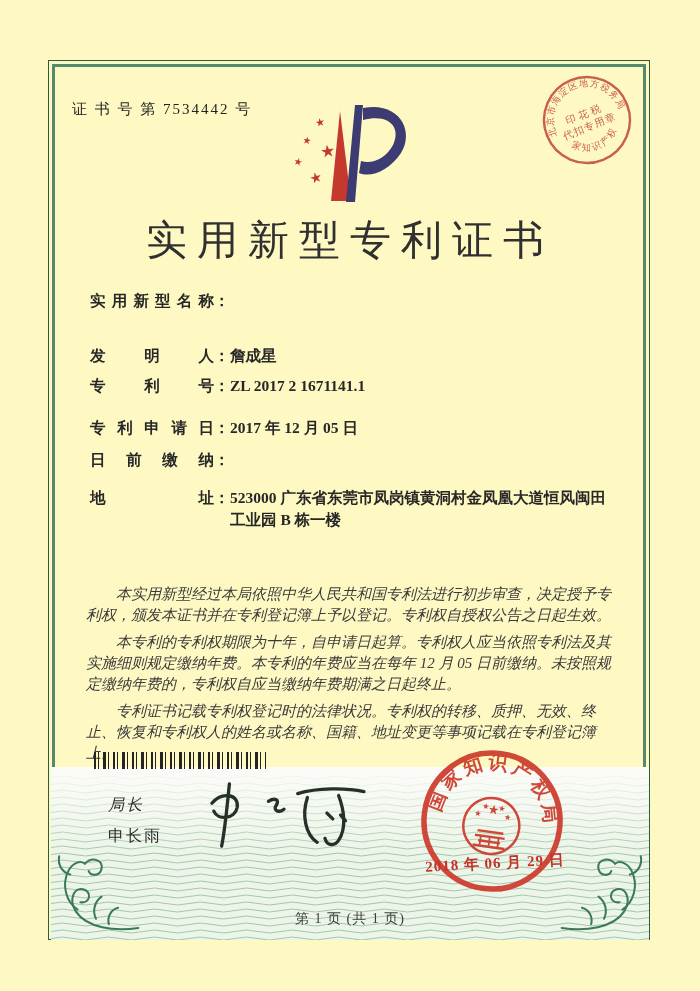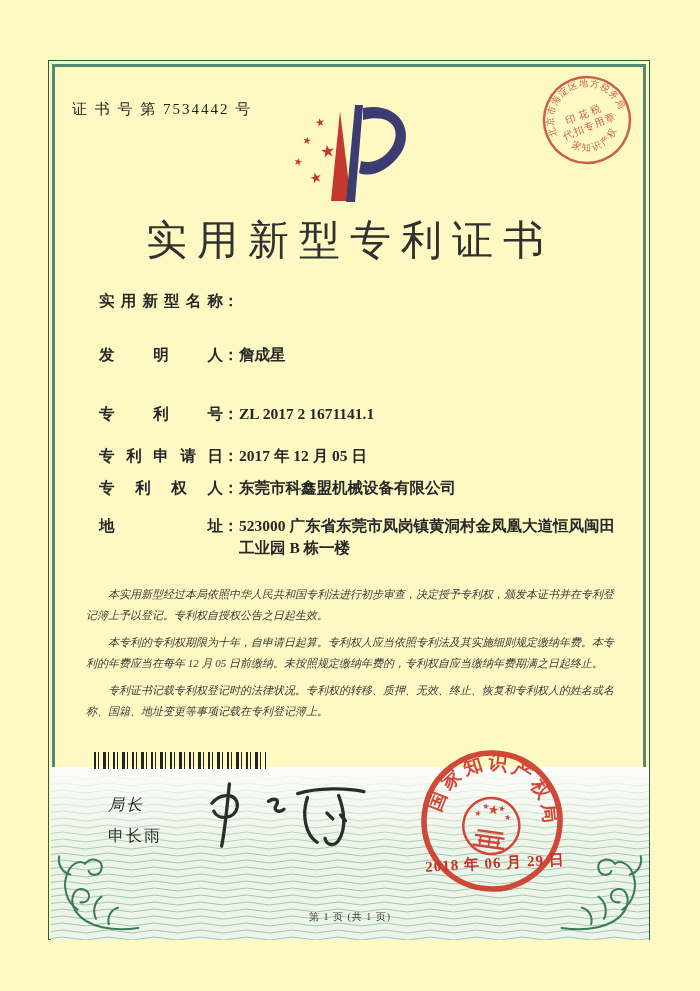--- a/index.html
+++ b/index.html
@@ -11,34 +11,34 @@
   .frame-inner{position:absolute;left:3px;top:3px;right:3px;bottom:3px;
                border:3px solid #558b6b;box-sizing:border-box;}
   
   .cert-no{position:absolute;left:72px;top:100px;font-size:15px;letter-spacing:2px;color:#222;}
   .logo{position:absolute;left:283px;top:101px;width:135px;height:106px;}
   .tax-stamp{position:absolute;left:541px;top:74px;width:92px;height:92px;
              transform:rotate(-22deg);opacity:.85;}
   .title{position:absolute;left:54px;top:201px;width:592px;text-align:center;
          font-size:41px;letter-spacing:10px;color:#303030;font-weight:400;margin-top:12px;}
   
-  .fields{position:absolute;left:99px;top:290px;width:524px;font-size:15.5px;
+  .fields{position:absolute;left:90px;top:290px;width:524px;font-size:15.5px;
           font-weight:bold;color:#272727;}
   .frow{display:flex;line-height:22px;}
   .frow .flabel{flex:0 0 140px;white-space:nowrap;}
   .frow .ltext{display:inline-block;width:124px;text-align:justify;text-align-last:justify;}
   .frow .fvalue{flex:1;}
-  .frow.r1{margin-bottom:33px;} .frow.r2{margin-bottom:36px;font-family:Liberation Mono, monospace;} .frow.r3{margin-bottom:20px;}
+  .frow.r1{margin-bottom:33px;} .frow.r2{margin-bottom:8px;} .frow.r3{margin-bottom:20px;}
   .frow.r4{margin-bottom:10px;} .frow.r5{margin-bottom:16px;} .frow.r6{margin-bottom:3px;}
   .grant{display:flex;line-height:22px;margin-top:3px;}
   .grant .gpair{white-space:nowrap;}
   .grant .ltext2{display:inline-block;width:108px;text-align:justify;text-align-last:justify;}
   .grant .right{margin-left:auto;margin-right:6px;}
   
-  .paras{position:absolute;left:86px;top:584px;width:528px;font-size:11px;
+  .paras{position:absolute;left:86px;top:584px;width:528px;font-size:15px;
          line-height:21px;color:#3a3a3a;font-style:italic;}
   .paras p{margin:0 0 6px 0;text-indent:2em;}
   
   .barcode{position:absolute;left:94px;top:752px;width:172px;height:17px;
     background:
       repeating-linear-gradient(90deg,#242424 0 2px,transparent 2px 4px,#242424 4px 5px,
         transparent 5px 9px,#242424 9px 12px,transparent 12px 14px,#242424 14px 15px,
         transparent 15px 19px);}
   
   .band{position:absolute;left:51px;top:767px;width:598px;height:173px;}
@@ -49,21 +49,21 @@
   .sig-title{position:absolute;left:108px;top:795px;font-size:16px;color:#2c2c2c;letter-spacing:2px;font-style:italic;}
   .sig-name{position:absolute;left:108px;top:826px;font-size:16px;color:#2c2c2c;letter-spacing:2px;}
   .sig-svg{position:absolute;left:190px;top:776px;width:190px;height:78px;}
   
   .seal{position:absolute;left:419px;top:748px;width:146px;height:146px;opacity:.92;}
   .seal-date{position:absolute;left:410px;top:854px;width:170px;text-align:center;
              font-size:15px;color:#c23427;font-weight:bold;letter-spacing:1px;
              transform:rotate(-3deg);}
   
   .footer{position:absolute;left:54px;top:910px;width:592px;text-align:center;
-          font-size:10px;color:#3d3d3d;letter-spacing:1px;}
+          font-size:14px;color:#3d3d3d;letter-spacing:1px;}
   svg text{font-family:"DejaVu Sans",sans-serif;}
 </style>
 </head>
 <body>
 
 <div class="page">
 
   <div class="frame-outer">
     <div class="frame-inner"></div>
   </div>
@@ -126,22 +126,21 @@
     </div>
     <div class="frow r3">
       <span class="flabel"><span class="ltext">专利号</span><span>：</span></span>
       <span class="fvalue">ZL 2017 2 1671141.1</span>
     </div>
     <div class="frow r4">
       <span class="flabel"><span class="ltext">专利申请日</span><span>：</span></span>
       <span class="fvalue">2017 年 12 月 05 日</span>
     </div>
     <div class="frow r5">
-      <span class="flabel"><span class="ltext">专利权人</span><span>：</span></span>
-      <span class="fvalue">东莞市科鑫盟机械设备有限公司</span>
+      <span class="flabel"><span class="ltext">日前缴纳</span><span>：</span></span>
     </div>
     <div class="frow r6">
       <span class="flabel"><span class="ltext">地址</span><span>：</span></span>
       <span class="fvalue">523000 广东省东莞市凤岗镇黄洞村金凤凰大道恒风闽田工业园 B 栋一楼</span>
     </div>
     <div class="grant">
     </div>
   </div>
 
   <div class="paras">

